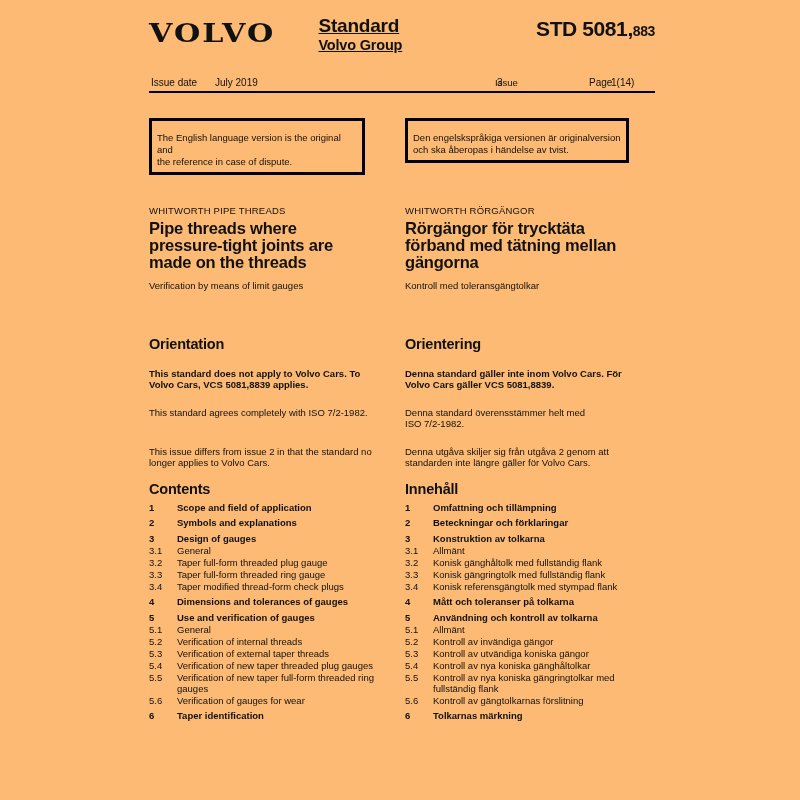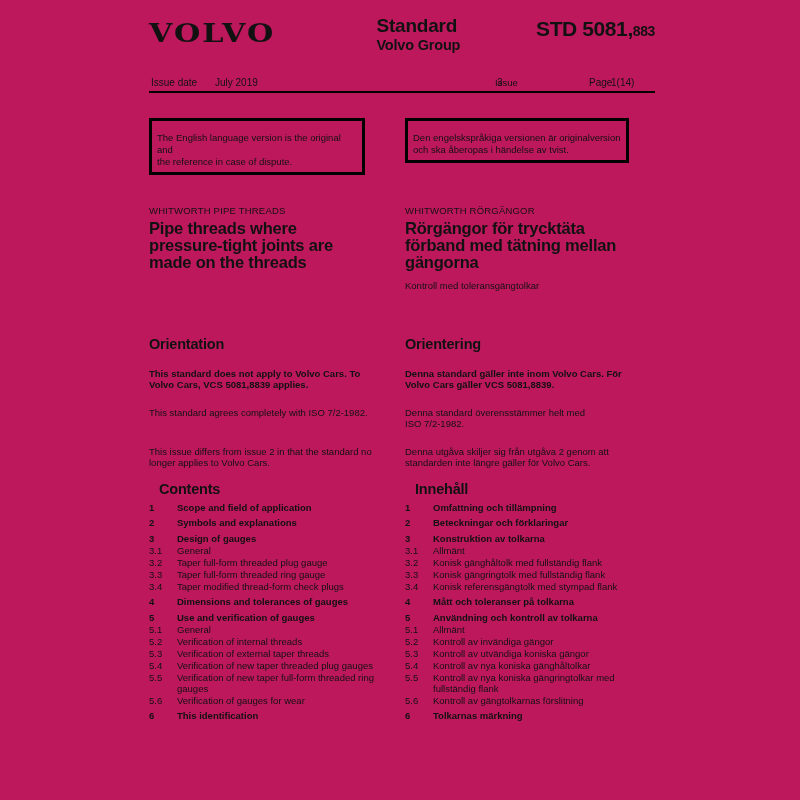--- a/index.html
+++ b/index.html
@@ -1,39 +1,39 @@
 <!DOCTYPE html>
 <html><head>
 <meta charset="utf-8">
 <style>
   html, body { margin: 0; padding: 0; background: #ffffff; }
   .page {
     position: relative;
     width: 800px; height: 800px;
-    background: #be185d;
+    background: #fdba74;
     color: #111111;
     font-family: "Liberation Sans", sans-serif;
     overflow: hidden;
   }
   .content { position: absolute; left: 149px; top: 16px; width: 506px; }
 
   
   .doc-header { display: flex; align-items: flex-start; }
   .logo {
     font-family: "DejaVu Serif", serif;
     font-weight: bold;
     font-size: 29px;
     letter-spacing: 2px;
     line-height: 1;
     margin-top: 4px;
     transform: scale(1.04, 0.9);
     transform-origin: left top;
     white-space: nowrap;
   }
-  .head-center { margin-left: 106px; }
+  .head-center { margin-left: 48px; text-decoration: underline; }
   .doc-type { font-size: 19px; font-weight: bold; line-height: 1.05; letter-spacing: -0.2px; }
   .org { font-size: 14.5px; font-weight: bold; line-height: 1.35; letter-spacing: -0.2px; }
   .std-num { margin-left: auto; font-size: 21px; font-weight: bold; letter-spacing: -0.4px; margin-top: 1px; white-space: nowrap; }
   .std-sub { font-size: 14px; }
 
   .issue-row { position: relative; height: 13px; margin-top: 19px; }
   .issue-row span { position: absolute; bottom: 0; white-space: nowrap; }
   .lab { font-size: 10px; }
   .val { font-size: 10px; }
   .pos-issue-date-label { left: 2px; }
@@ -69,21 +69,21 @@
   }
   .subtitle { font-size: 9.5px; margin-top: 9px; }
 
   .heading-row { margin-top: 45px; }
   .h2 { font-size: 14.5px; font-weight: bold; letter-spacing: -0.2px; }
 
   .para-row { margin-top: 16px; }
   .para { font-size: 9.5px; line-height: 11.5px; white-space: pre-line; }
   .para-row.bold .para { font-weight: bold; }
 
-  .contents-heading-row { margin-top: 12px; margin-bottom: 5px; margin-left: 10px; }
+  .contents-heading-row { margin-top: 12px; margin-bottom: 5px; }
 
   .item-row { margin-top: 1px; }
   .item-row.main { margin-top: 4.5px; font-weight: bold; }
   .item { display: grid; grid-template-columns: 28px 1fr; font-size: 9.5px; line-height: 11px; }
   .item .txt { white-space: pre-line; }
 </style>
 </head>
 <body>
 
 <div class="page">
@@ -118,20 +118,21 @@
 och ska åberopas i händelse av tvist.</div>
         </div>
     </div>
 
     <div class="cols title-row">
       <div>
         <div class="kicker">WHITWORTH PIPE THREADS</div>
         <div class="doc-title">Pipe threads where
 pressure-tight joints are
 made on the threads</div>
+        <div class="subtitle">Verification by means of limit gauges</div>
       </div>
       <div>
         <div class="kicker">WHITWORTH RÖRGÄNGOR</div>
         <div class="doc-title">Rörgängor för trycktäta
 förband med tätning mellan
 gängorna</div>
         <div class="subtitle">Kontroll med toleransgängtolkar</div>
       </div>
     </div>
 
@@ -310,21 +311,21 @@
           <span class="txt">Verification of gauges for wear</span>
         </div>
       <div class="item">
           <span class="num">5.6</span>
           <span class="txt">Kontroll av gängtolkarnas förslitning</span>
         </div>
     </div>
     <div class="cols item-row main">
       <div class="item">
           <span class="num">6</span>
-          <span class="txt">This identification</span>
+          <span class="txt">Taper identification</span>
         </div>
       <div class="item">
           <span class="num">6</span>
           <span class="txt">Tolkarnas märkning</span>
         </div>
     </div>
 
   </div>
 </div>
 

